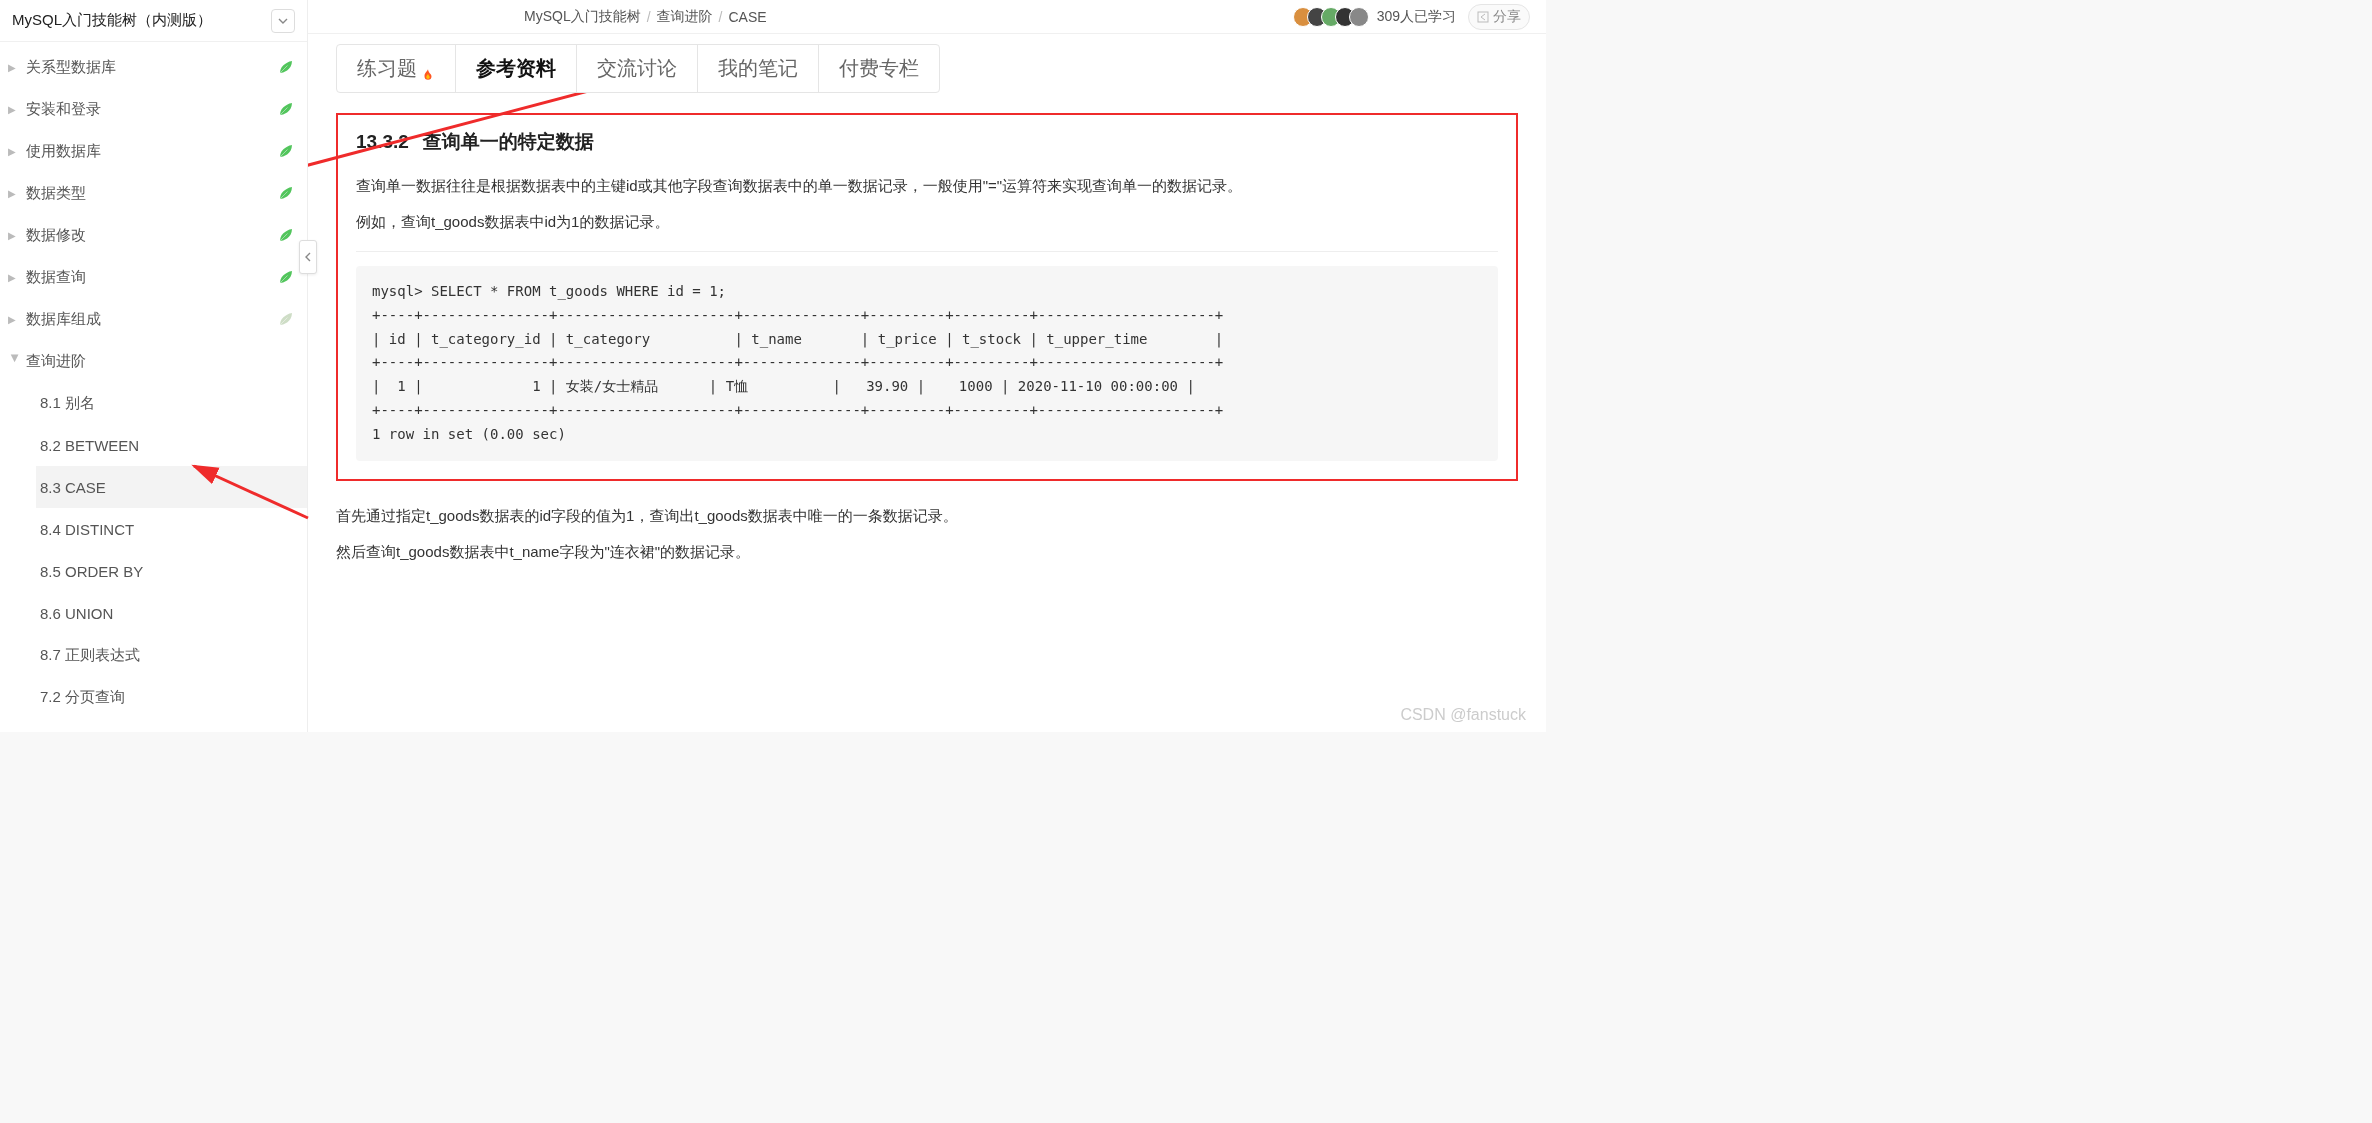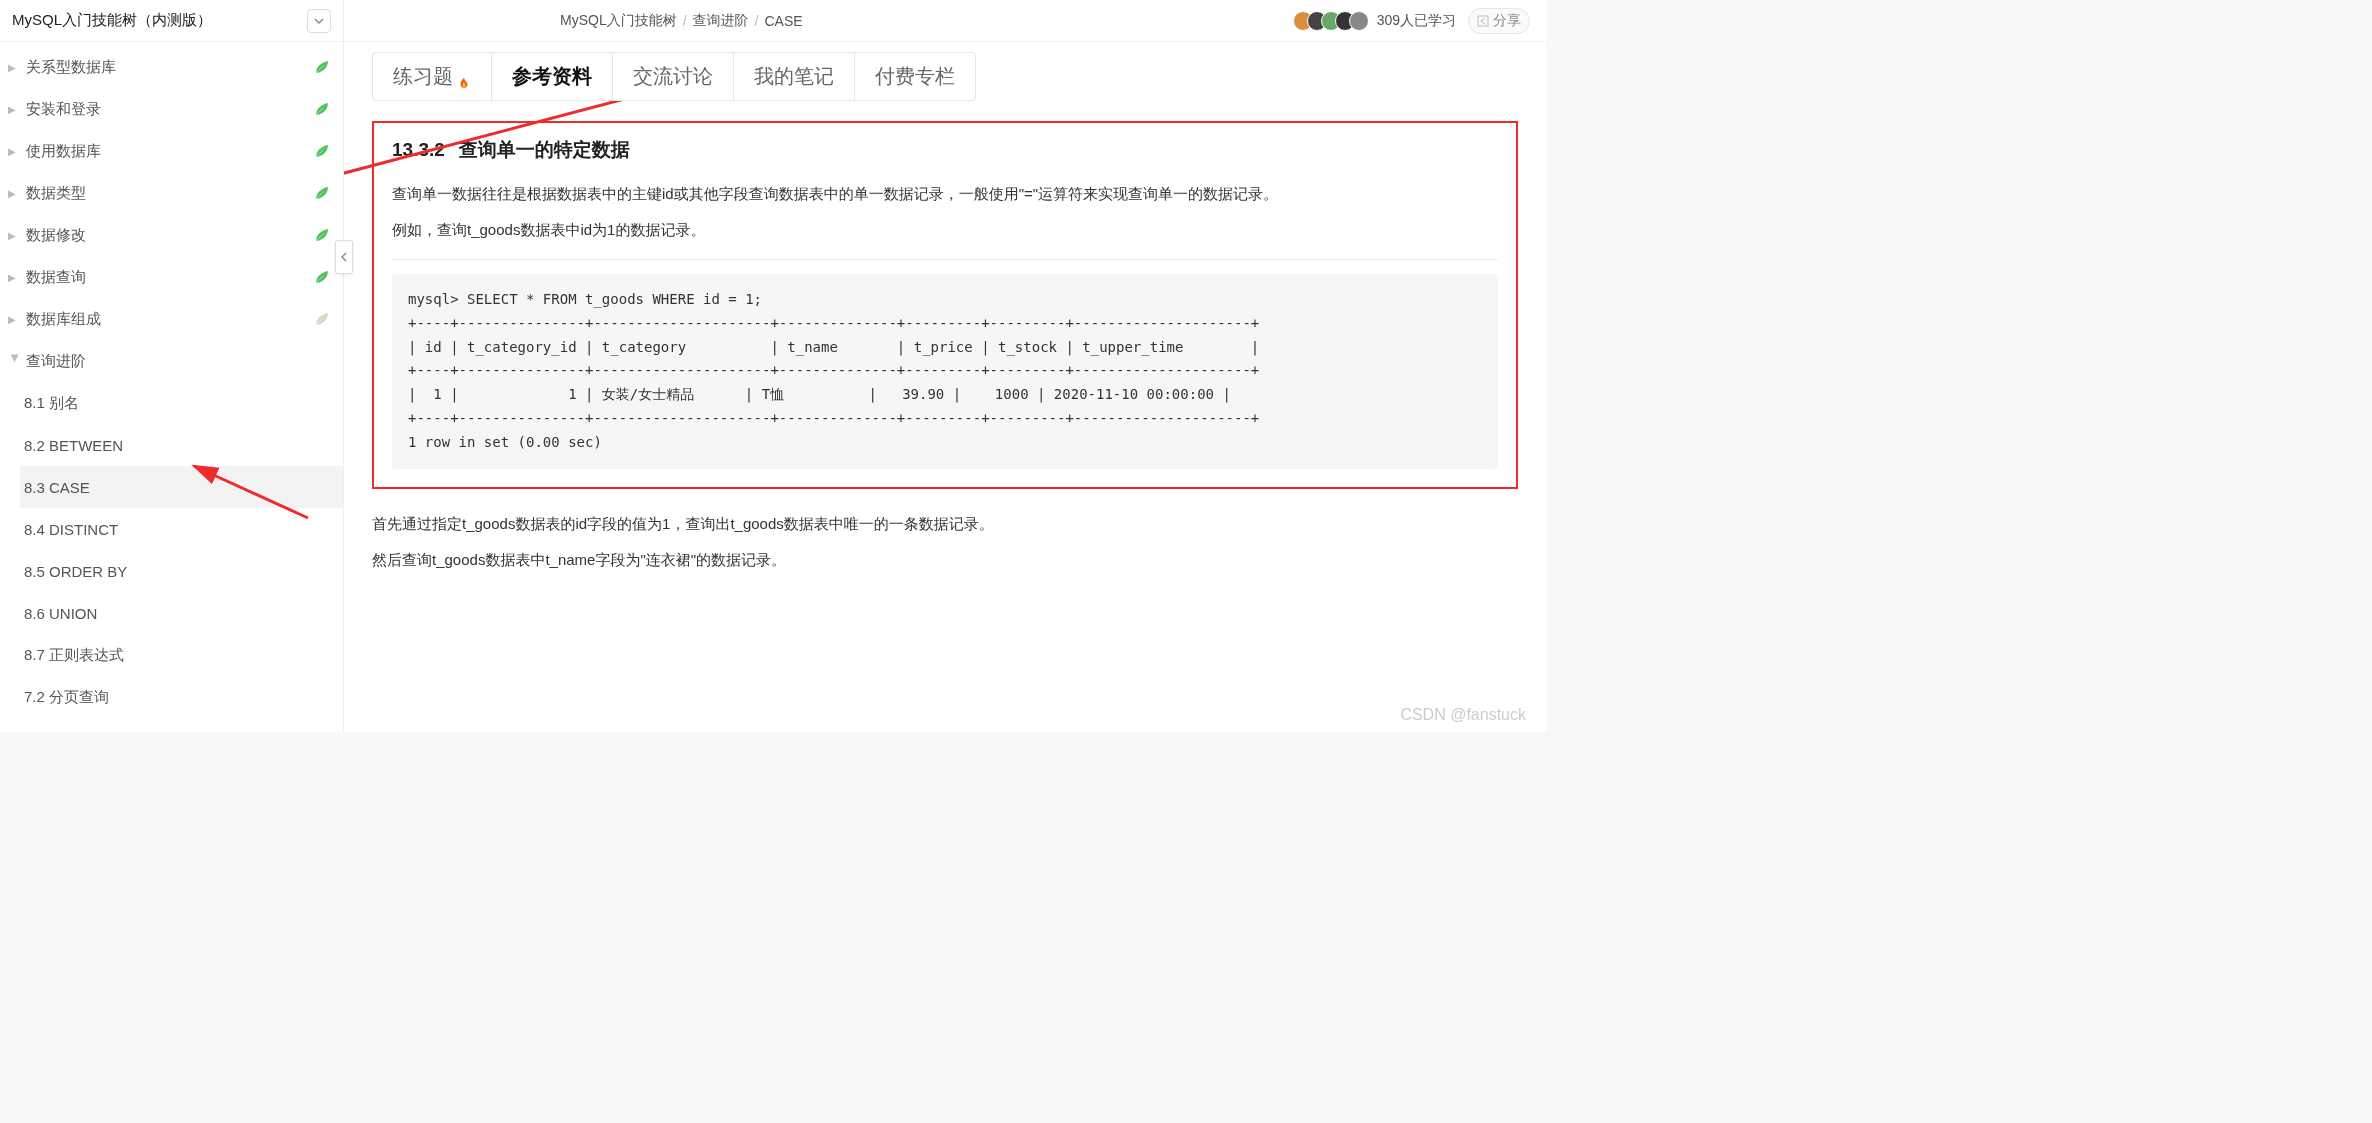--- a/index.html
+++ b/index.html
@@ -1,32 +1,32 @@
 <!DOCTYPE html>
 <html><head>
   <meta charset="utf-8">
   <style>
     * { margin: 0; padding: 0; box-sizing: border-box; }
     body { font-family: -apple-system, "Helvetica Neue", "PingFang SC", "Microsoft YaHei", sans-serif; background: #f8f8f8; color: #222; font-size: 14px; display: flex; height: 732px; width: 1546px; overflow: hidden; }
-    .sidebar { width: 344px; background: #fff; border-right: 1px solid #eee; display: flex; flex-direction: column; position: relative; }
+    .sidebar { width: 308px; background: #fff; border-right: 1px solid #eee; display: flex; flex-direction: column; position: relative; }
     .sidebar-header { height: 42px; display: flex; align-items: center; padding: 0 12px; border-bottom: 1px solid #f0f0f0; }
     .sidebar-title { font-size: 15px; color: #222; flex: 1; }
     .dropdown-toggle { width: 24px; height: 24px; border: 1px solid #ddd; border-radius: 4px; display: flex; align-items: center; justify-content: center; color: #888; font-size: 10px; cursor: pointer; }
     .sidebar-list { flex: 1; overflow-y: auto; padding-top: 4px; }
     .sidebar-item { height: 42px; display: flex; align-items: center; padding: 0 12px 0 8px; cursor: pointer; color: #555; }
     .sidebar-item .expander { width: 14px; font-size: 10px; color: #bbb; margin-right: 4px; }
     .sidebar-item .expander.down { transform: rotate(90deg); }
     .sidebar-item .label { flex: 1; font-size: 15px; }
     .sidebar-item .leaf-icon { width: 18px; height: 18px; margin-left: 6px; }
-    .sidebar-sub { padding-left: 20px; }
+    .sidebar-sub { padding-left: 36px; }
     .sidebar-sub .sidebar-item { padding-left: 4px; }
     .sidebar-item.active { background: #f3f3f3; }
     .collapse-handle { position: absolute; right: -10px; top: 240px; width: 18px; height: 34px; background: #fff; border: 1px solid #ddd; border-radius: 3px; display: flex; align-items: center; justify-content: center; color: #888; font-size: 10px; cursor: pointer; box-shadow: 0 1px 3px rgba(0,0,0,.08); }
     .main { flex: 1; background: #fff; display: flex; flex-direction: column; overflow: hidden; }
-    .topbar { height: 42px; display: flex; align-items: center; border-bottom: 1px solid #f0f0f0; padding: 0 16px 0 216px; }
+    .topbar { height: 34px; display: flex; align-items: center; border-bottom: 1px solid #f0f0f0; padding: 0 16px 0 216px; }
     .breadcrumb { display: flex; align-items: center; font-size: 14px; color: #555; gap: 6px; flex: 1; }
     .breadcrumb a { color: #555; text-decoration: none; cursor: pointer; }
     .breadcrumb .sep { color: #bbb; }
     .avatar-strip { display: flex; align-items: center; margin-right: 8px; }
     .avatar { width: 20px; height: 20px; border-radius: 50%; border: 1px solid #fff; margin-left: -6px; }
     .learn-count { color: #555; margin-right: 12px; }
     .share-btn { display: flex; align-items: center; gap: 4px; border: 1px solid #e5e5e5; border-radius: 13px; padding: 3px 8px; color: #888; cursor: pointer; background: #fafafa; }
     .tabs-wrap { padding: 10px 28px 0 28px; }
     .tabs { display: flex; border: 1px solid #e5e5e5; border-radius: 4px; overflow: hidden; width: fit-content; }
     .tab { padding: 10px 20px; font-size: 20px; color: #666; cursor: pointer; border-right: 1px solid #e5e5e5; display: flex; align-items: flex-end; gap: 4px; }

